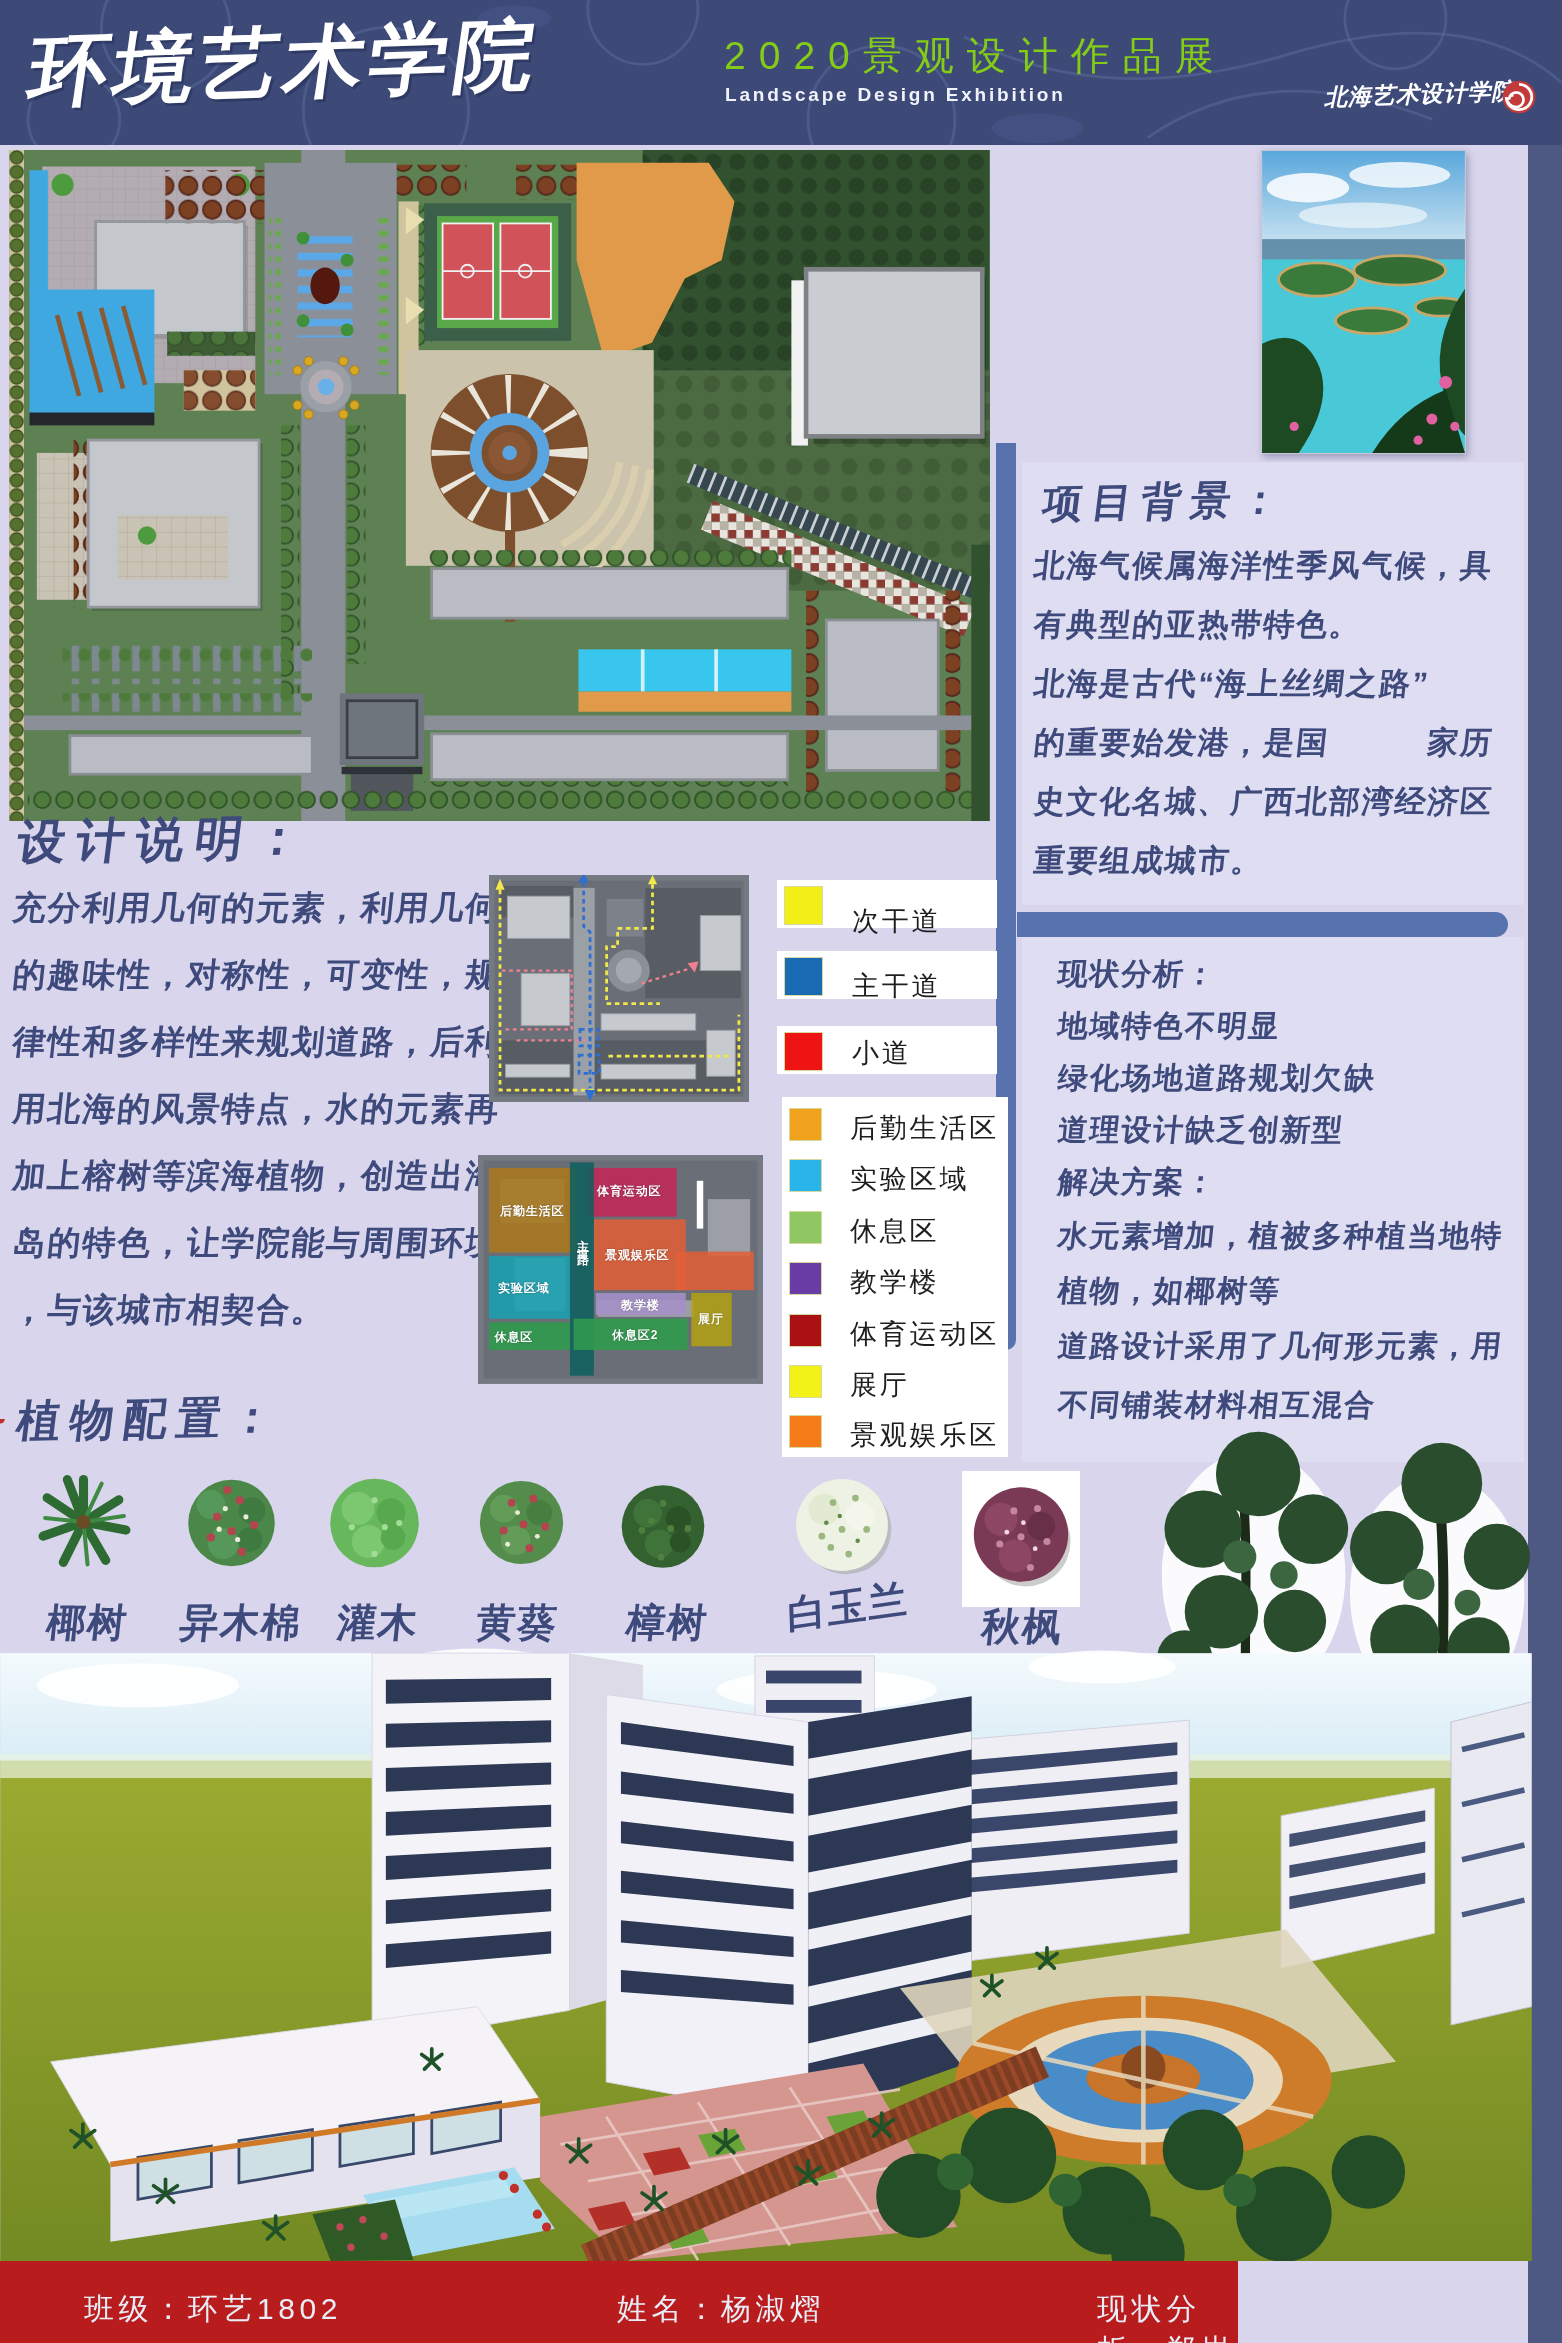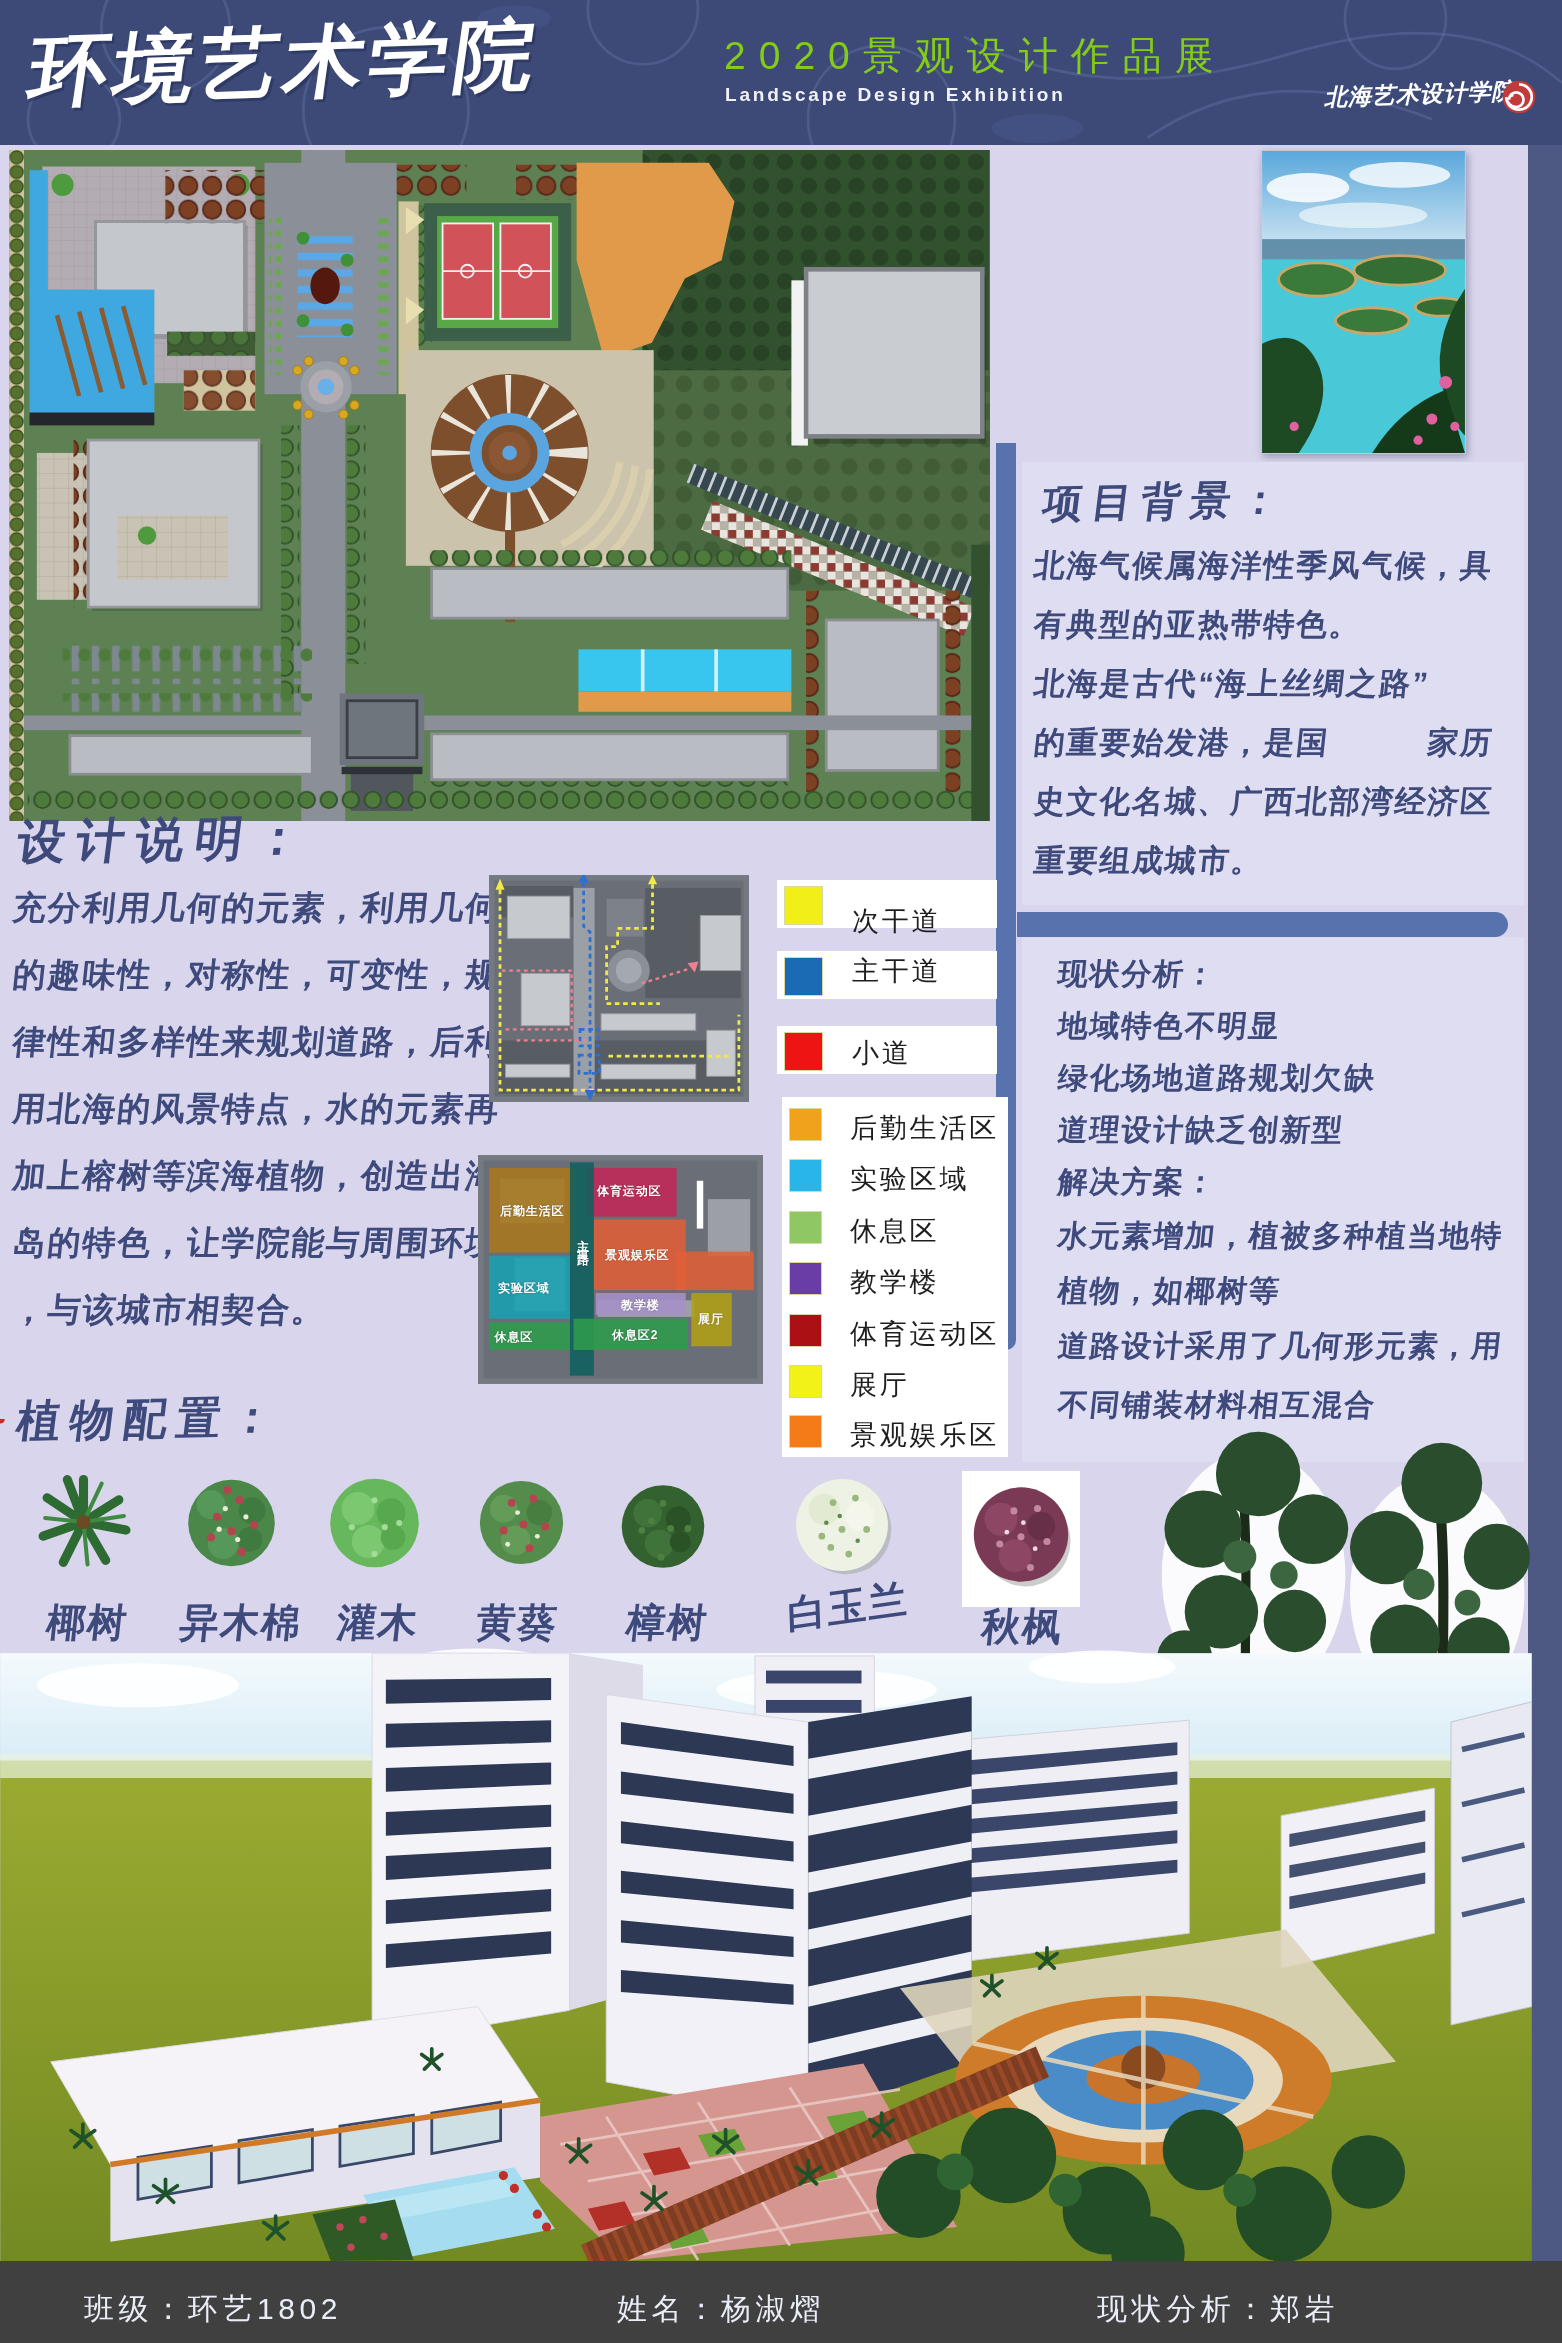--- a/index.html
+++ b/index.html
@@ -13,21 +13,21 @@
   .header{left:0;top:0;width:1562px;height:145px;background:#3d4a78;}
   .main-title{left:31px;top:11px;font-size:79px;font-weight:900;color:#ffffff;
               transform:skewX(-10deg) rotate(-2deg);letter-spacing:5.5px;
               text-shadow:2.8px 2.8px 0 rgba(20,28,60,.35);}
   .sub-cn{left:724px;top:29px;font-size:39px;color:#84cc16;letter-spacing:13px;font-weight:400;}
   .sub-en{left:725px;top:84px;font-size:19px;color:#f0f2fa;letter-spacing:2.8px;font-weight:700;}
   .seal{left:1324px;top:79px;font-size:23px;color:#ffffff;font-style:italic;font-weight:700;
         transform:rotate(-2deg);letter-spacing:0.9px;}
   
   .rband{left:1528px;top:145px;width:34px;height:2198px;background:#4d5983;}
-  .footer{left:0;top:2261px;width:1562px;height:83px;background:#404040;}
+  .footer{left:0;top:2261px;width:1238px;height:83px;background:#b91c1c;}
   .footer div{position:absolute;top:27.5px;color:#e9edf7;font-size:30px;letter-spacing:4.6px;}
   
   .panel{background:#dfddf1;}
   .bline{white-space:pre;}
   .legend-card{background:#ffffff;}
   .legend-sq{position:absolute;border:0.9px solid #d8d8a0;}
   .legend-label{position:absolute;color:#1e1e1e;font-size:27px;letter-spacing:2.8px;}
   .maplabel{position:absolute;color:#ffffff;font-size:12px;font-weight:700;letter-spacing:0.9px;
             text-shadow:0 0 1.8px rgba(0,0,0,.35);white-space:nowrap;}
   .vtext{writing-mode:vertical-lr;letter-spacing:7.3px;}
@@ -425,21 +425,21 @@
     <div class="maplabel" style="left:134px;top:172px;">休息区2</div>
   </div>
 
   <div class="abs">
     <div class="abs legend-card" style="left:777px;top:880px;width:220px;height:48px;">
       <span class="legend-sq" style="left: 7.3px; top: 5.5px; width: 37px; height: 37px; background-color: rgb(242, 238, 24);"></span>
       <span class="legend-label" style="left:75px;top:23px;">次干道</span>
     </div>
     <div class="abs legend-card" style="left:777px;top:951px;width:220px;height:48px;">
       <span class="legend-sq" style="left: 7.3px; top: 5.5px; width: 37px; height: 37px; background-color: rgb(26, 106, 180);"></span>
-      <span class="legend-label" style="left:75px;top:2px;">主干道</span>
+      <span class="legend-label" style="left:75px;top:17px;">主干道</span>
     </div>
     <div class="abs legend-card" style="left:777px;top:1026px;width:220px;height:48px;">
       <span class="legend-sq" style="left: 7.3px; top: 5.5px; width: 37px; height: 37px; background-color: rgb(238, 20, 20);"></span>
       <span class="legend-label" style="left:75px;top:9.2px;">小道</span>
     </div>
   </div>
 
   <div class="abs legend-card" style="left:782px;top:1097px;width:226px;height:360px;">
     <span class="legend-sq" style="left: 7.3px; top: 11px; width: 31px; height: 31px; background-color: rgb(240, 162, 29);"></span>
     <span class="legend-label" style="left:68px;top:13px;">后勤生活区</span>

